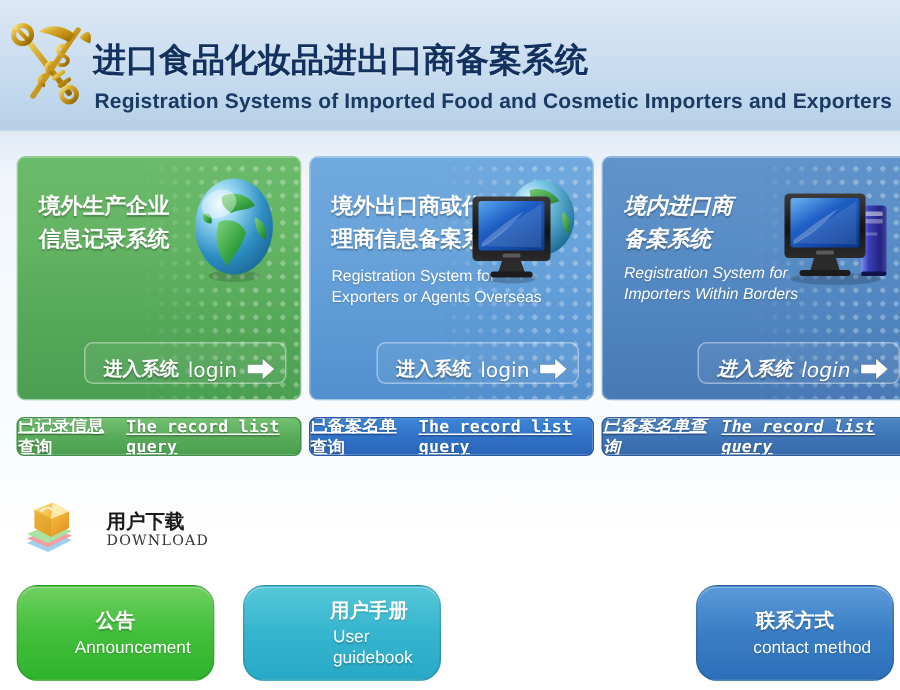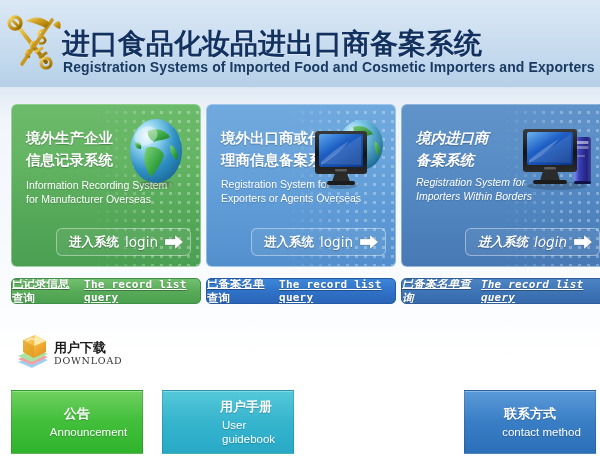--- a/index.html
+++ b/index.html
@@ -40,21 +40,21 @@
 
   #logo {
     position: absolute;
     left: 6px; top: 12px;
     width: 56px; height: 62px;
   }
 
   #title-cn {
     position: absolute;
     left: 62px; top: 25px;
-    font-size: 28px;
+    font-size: 22px;
     font-weight: bold;
     letter-spacing: 0px;
     color: #13315e;
     text-shadow: 0 1px 0 rgba(255,255,255,0.45);
     white-space: nowrap;
   }
 
   #title-en {
     position: absolute;
     left: 63px; top: 59px;
@@ -151,21 +151,21 @@
     width: 88px; height: 80px;
   }
 
   
   .login-btn {
     position: absolute;
     right: 9px; bottom: 10px;
     height: 28px;
     padding: 0 6px 0 12px;
     display: flex;
-    align-items: center;
+    align-items: flex-end;
     gap: 6px;
     border-radius: 6px;
     border: 1px solid rgba(255,255,255,0.40);
     background: rgba(255,255,255,0.06);
     cursor: pointer;
   }
   .login-cn {
     font-size: 12.5px;
     font-weight: bold;
     color: #ffffff;
@@ -221,21 +221,21 @@
     text-shadow: 0 1px 1px rgba(0,0,0,0.3);
     letter-spacing: 0.2px;
   }
 
   
   #download {
     position: absolute;
     left: 14px; top: 332px;
     display: flex;
     align-items: center;
-    gap: 2px;
+    gap: 19px;
     cursor: pointer;
     justify-content: flex-end;
   }
   #dl-icon { width: 38px; height: 40px; display: block; }
   #dl-text { padding-top: 2px; }
   #dl-cn {
     font-size: 13px;
     font-weight: bold;
     color: #1a1a1a;
     line-height: 15px;
@@ -252,21 +252,21 @@
   #btn-row {
     position: absolute;
     left: 0; top: 390px;
     width: 600px; height: 66px;
   }
   .big-btn {
     position: absolute;
     top: 0;
     width: 132px;
     height: 64px;
-    border-radius: 0;
+    border-radius: 14px;
     display: flex;
     flex-direction: column;
     align-items: center;
     justify-content: center;
     gap: 3px;
     cursor: pointer;
     border: 1px solid rgba(0,0,0,0.12);
     box-shadow: inset 0 1px 0 rgba(255,255,255,0.30);
   }
   .big-btn.b0 { left: 11px;  background: linear-gradient(to bottom, #6fd05f 0%, #43bf3c 48%, #2fb32c 100%); }
@@ -334,24 +334,20 @@
 
     <div class="card-wrap c0">
       <div class="card-body">
         <div class="dots"></div>
 
         <div class="card-cn">
           <div>境外生产企业</div>
           <div>信息记录系统</div>
         </div>
 
-        <div class="card-en">
-          <div>Information Recording System</div>
-          <div>for Manufacturer Overseas</div>
-        </div>
 
         <div class="card-graphic">
           <svg viewBox="0 0 88 80" width="88" height="80" aria-hidden="true">
             <defs>
               <radialGradient id="g-oc" cx="32%" cy="26%" r="78%">
                 <stop offset="0%" stop-color="#eaf7ff"></stop>
                 <stop offset="30%" stop-color="#8fd3ef"></stop>
                 <stop offset="70%" stop-color="#2f8fc4"></stop>
                 <stop offset="100%" stop-color="#1d6f9e"></stop>
               </radialGradient>

